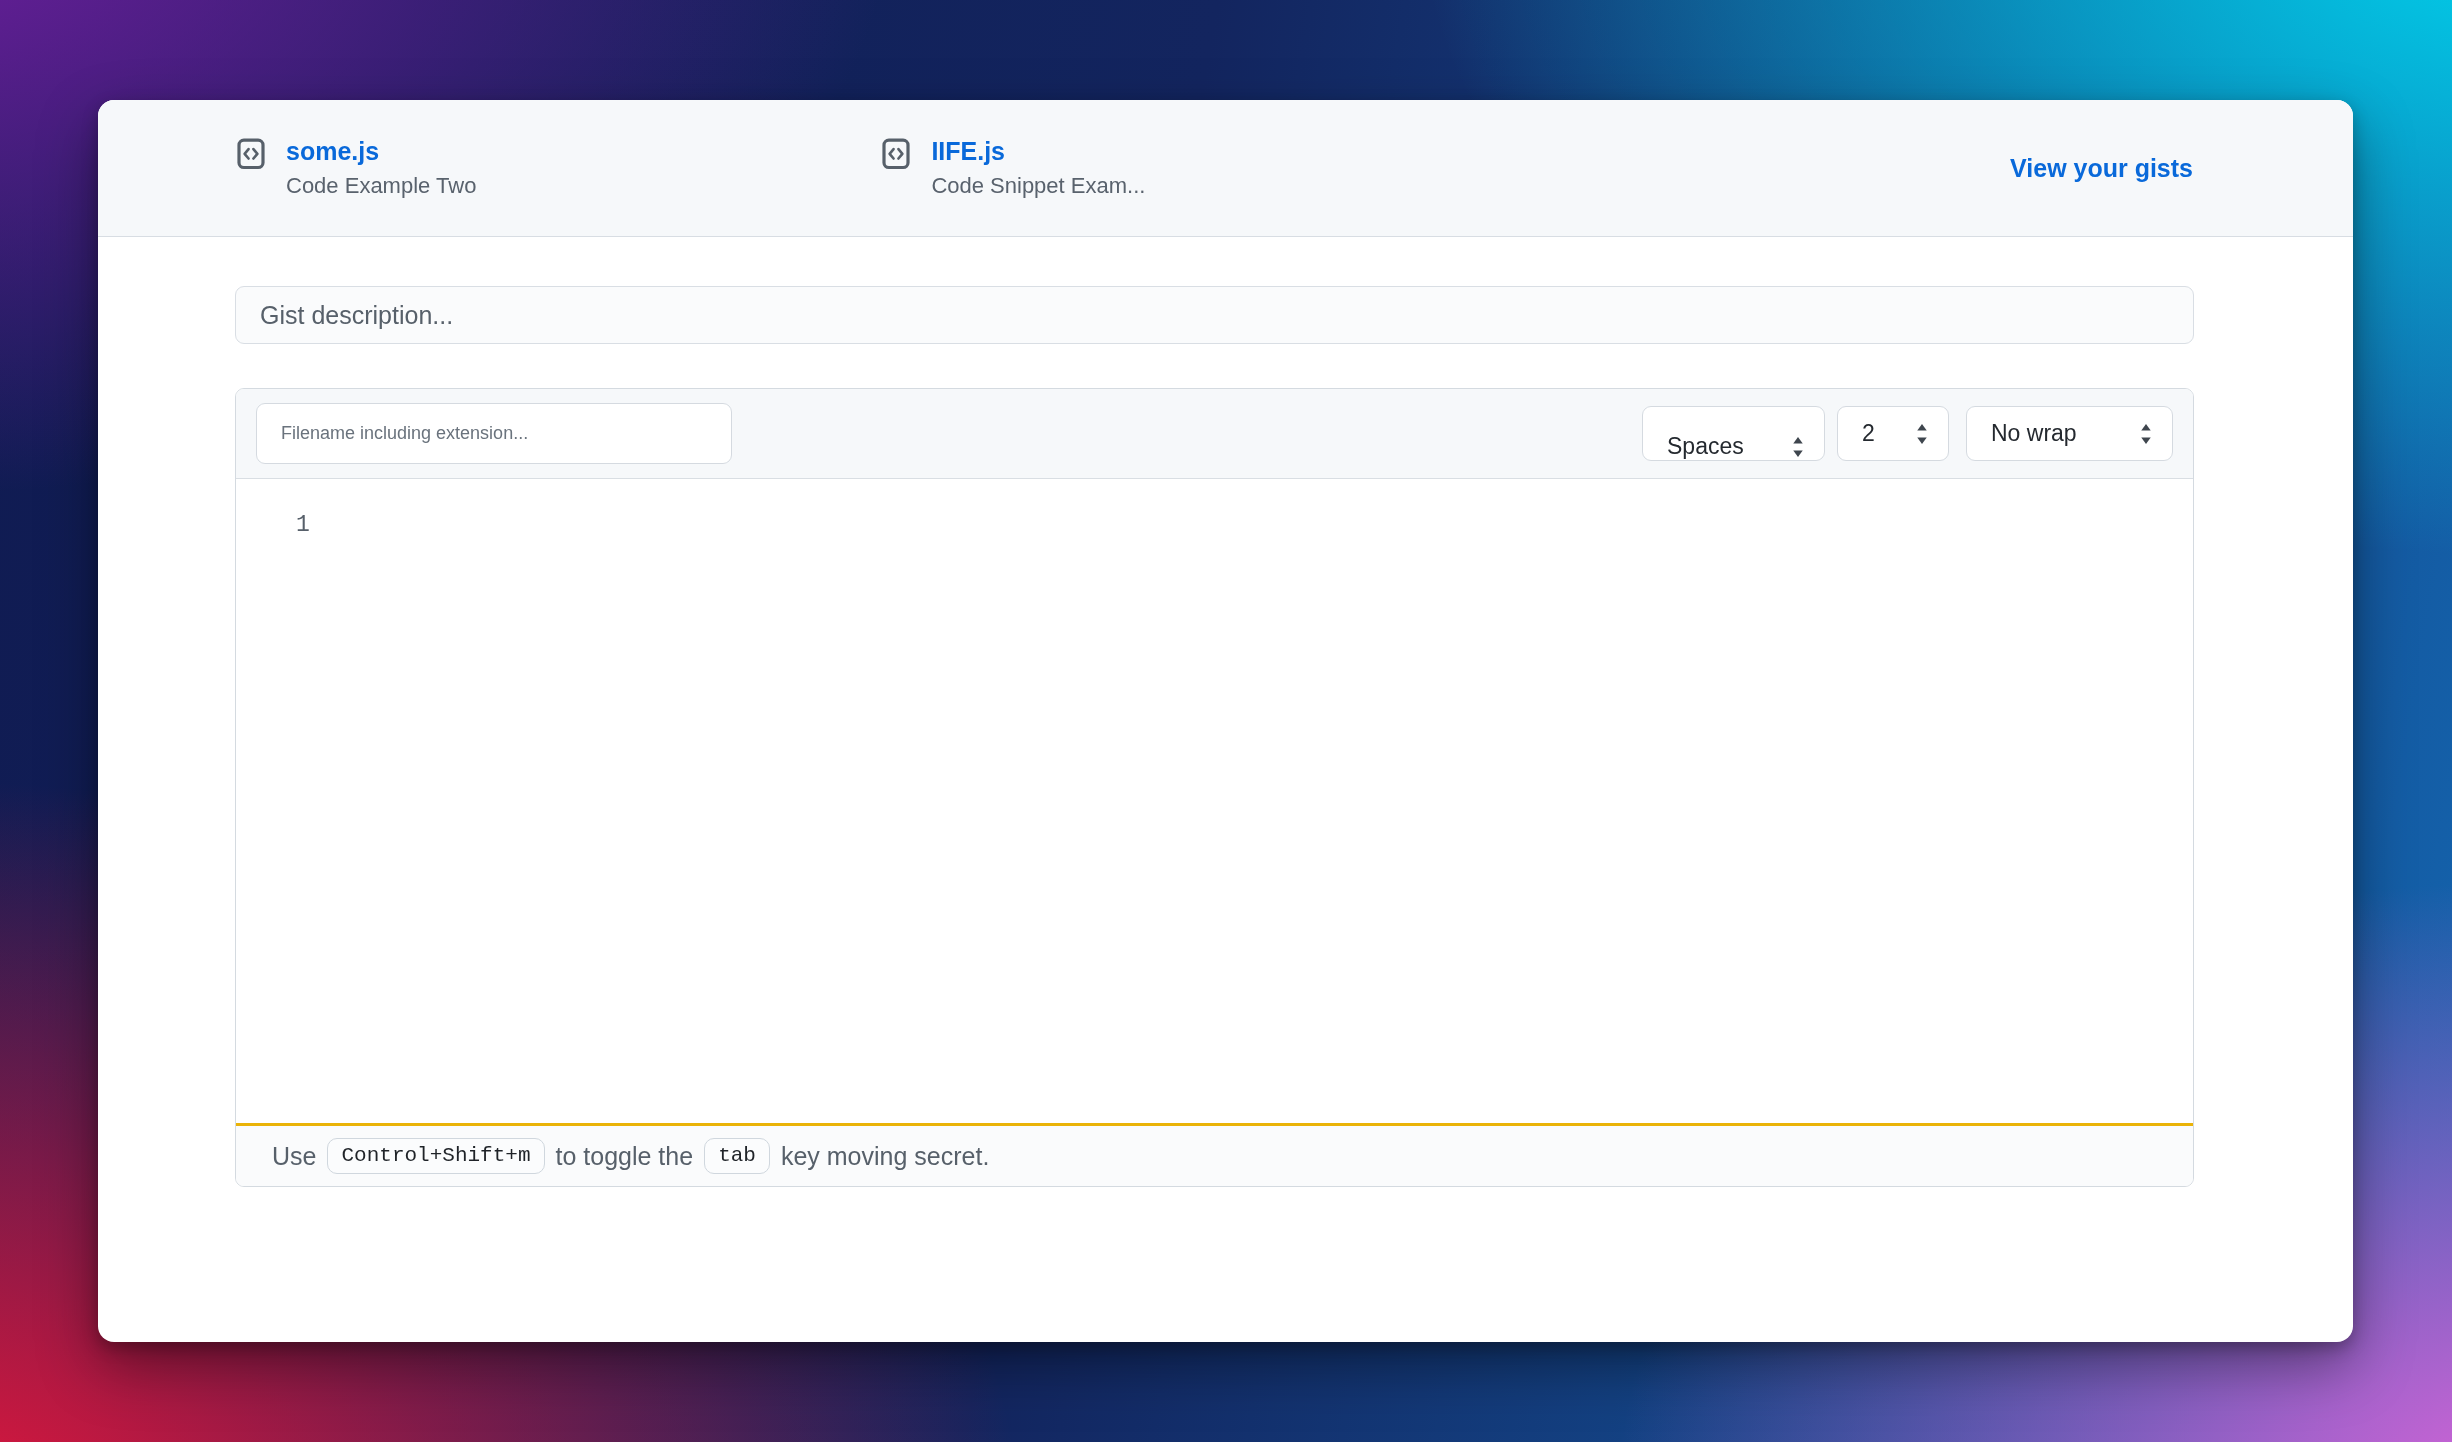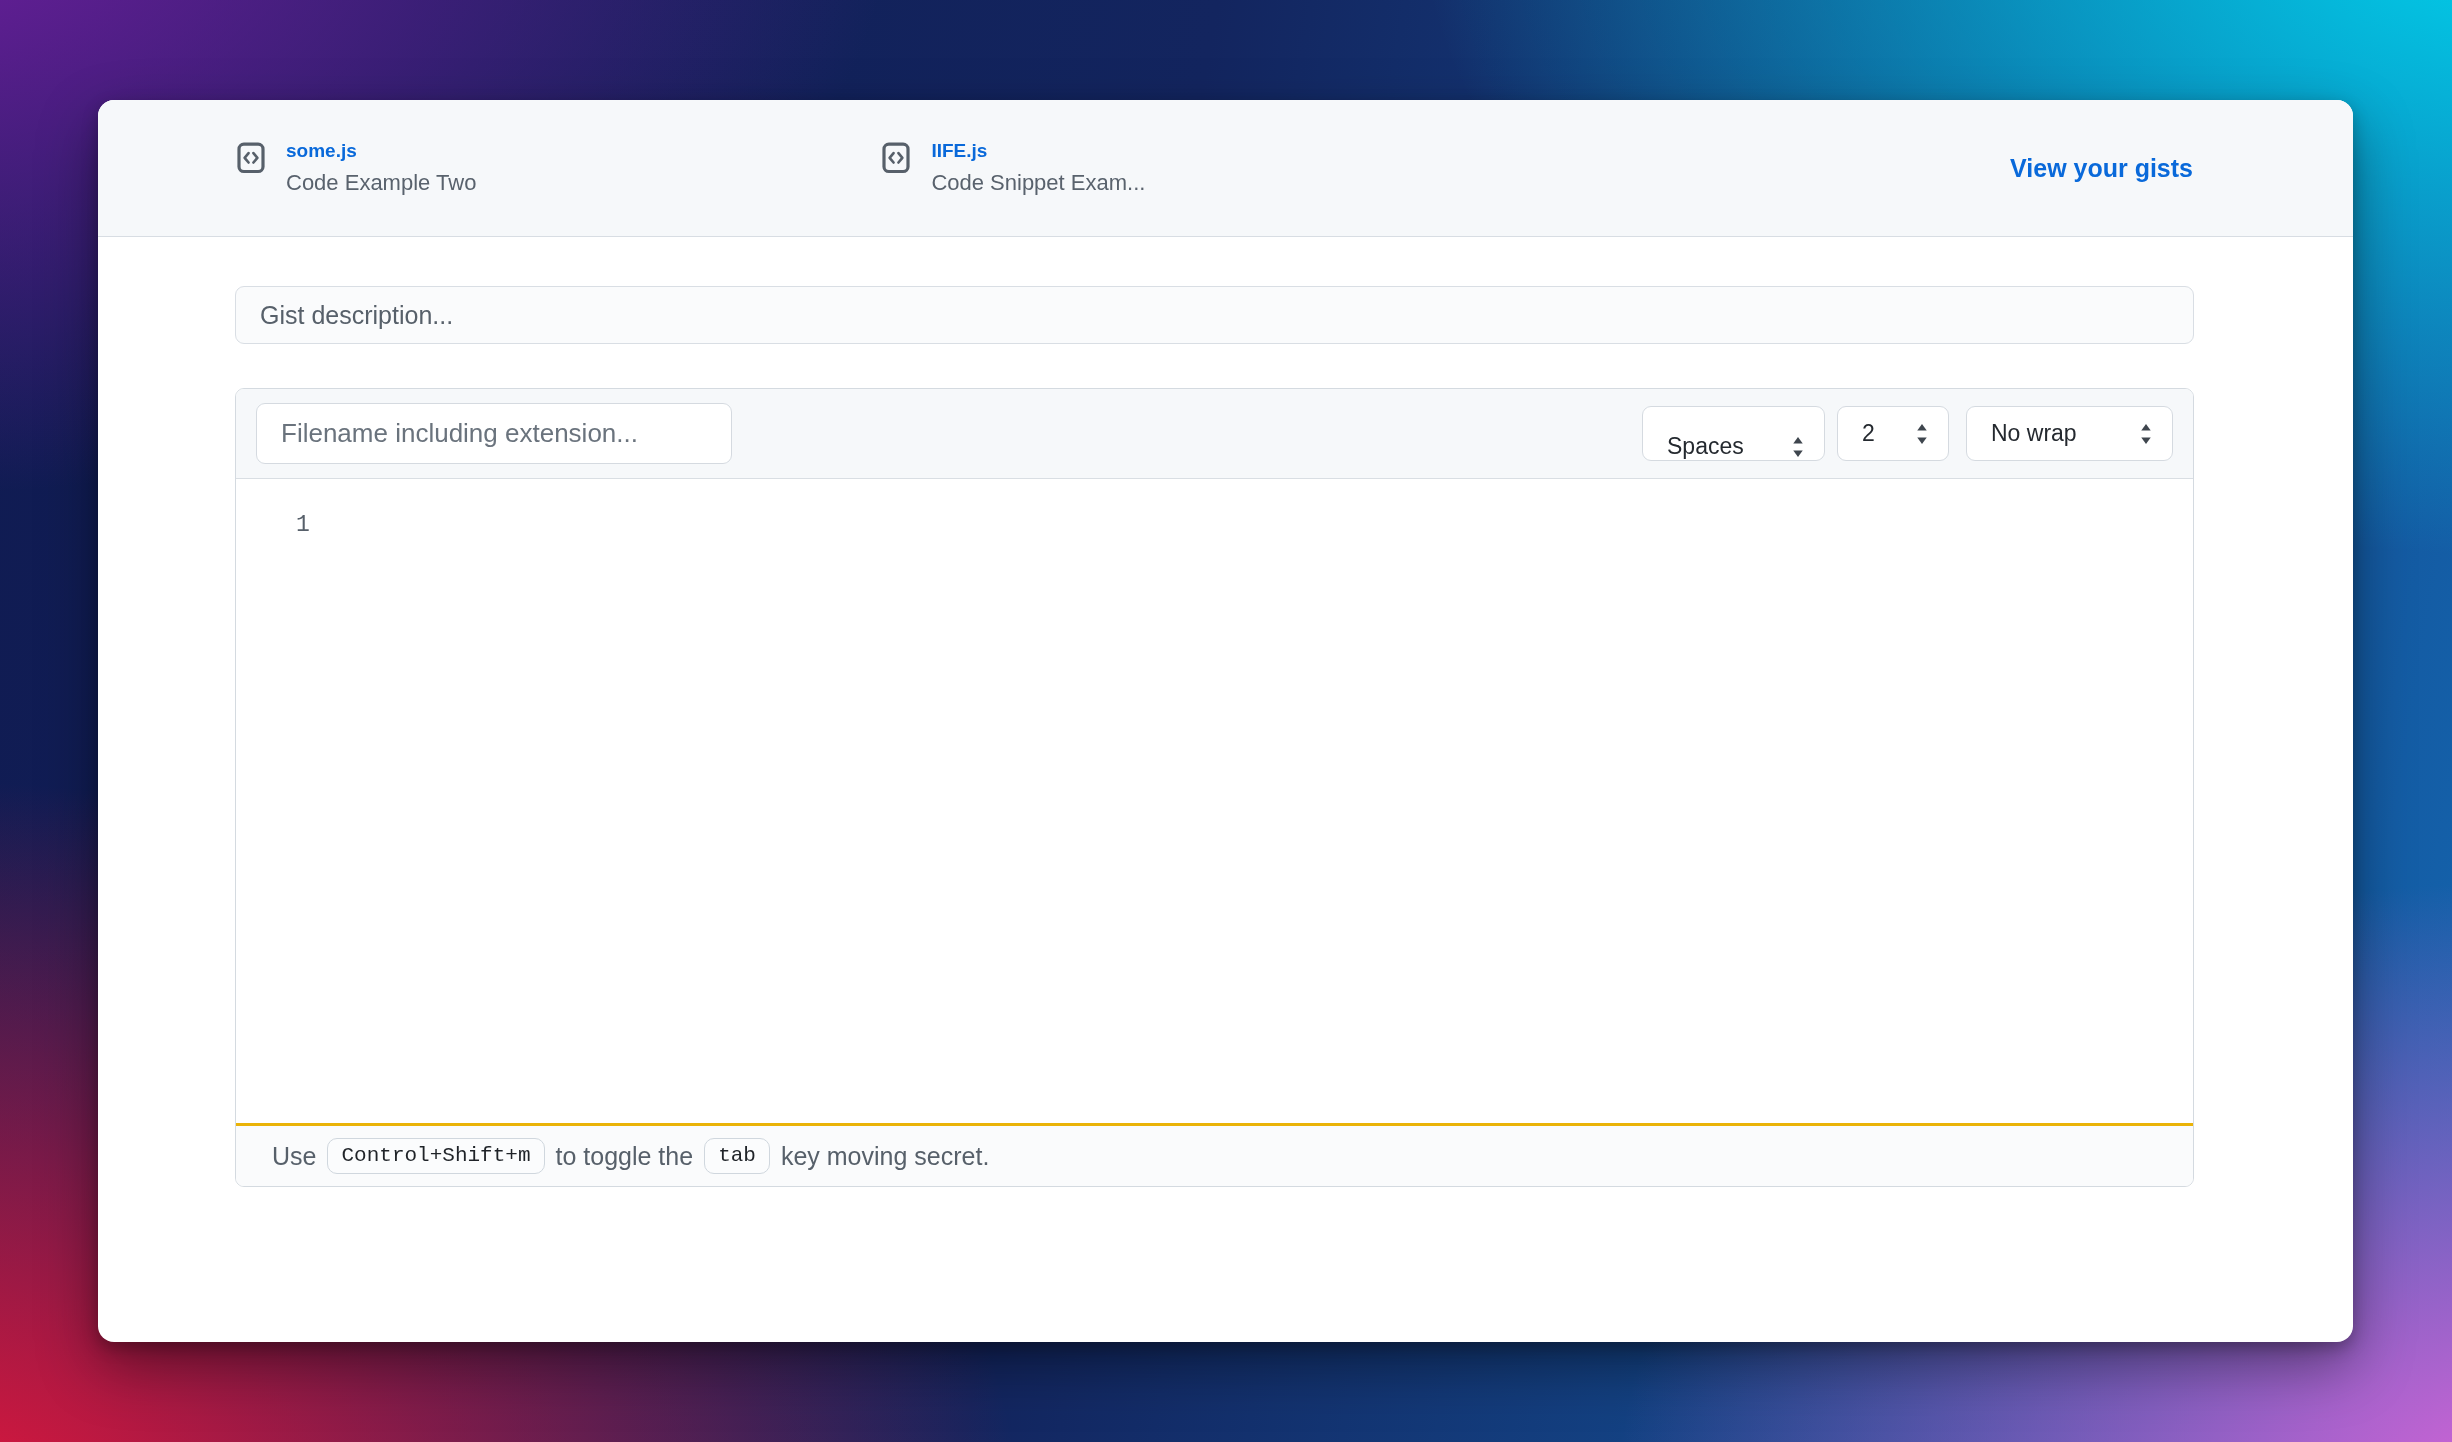--- a/index.html
+++ b/index.html
@@ -24,21 +24,21 @@
   .card-header {
     height: 137px; flex: 0 0 auto; background: #f6f8fa;
     border-bottom: 1px solid #d8dde3;
     display: flex; align-items: center;
     padding: 0 160px 0 138px;
   }
   .file-item { display: flex; align-items: flex-start; cursor: pointer; }
   .file-item + .file-item { margin-left: 405px; }
   .file-icon { width: 30px; height: 32px; margin: 2px 20px 0 0; flex: 0 0 auto; }
   .file-meta { display: flex; flex-direction: column; }
-  .file-name { font-size: 19px; font-weight: bold; color: #0969da; line-height: 1.2; }
+  .file-name { font-size: 25px; font-weight: bold; color: #0969da; line-height: 1.2; }
   .file-desc { font-size: 22px; color: #59626d; margin-top: 7px; line-height: 1.2; }
   .view-gists { margin-left: auto; font-size: 25px; font-weight: bold; color: #0969da; cursor: pointer; }
   
   .card-main { flex: 1; padding: 49px 159px 0 137px; display: flex; flex-direction: column; gap: 9px; }
   .gist-desc-input {
     width: 100%; height: 58px; background: #fafbfc;
     border: 1px solid #d9dee4; border-radius: 9px;
     font-family: "Liberation Sans", sans-serif;
     font-size: 25px; color: #24292f; padding: 0 24px; outline: none;
   }
@@ -49,21 +49,21 @@
   }
   .editor-toolbar {
     height: 90px; flex: 0 0 auto; background: #f6f8fa;
     border-bottom: 1px solid #d9dee3;
     display: flex; align-items: center; padding: 0 20px;
   }
   .filename-input {
     width: 476px; height: 61px; background: #ffffff;
     border: 1px solid #d5dae0; border-radius: 9px;
     font-family: "Liberation Sans", sans-serif;
-    font-size: 26px; color: #24292f; padding: 0 24px; outline: none;
+    font-size: 18px; color: #24292f; padding: 0 24px; outline: none;
   }
   .filename-input::placeholder { color: #6a737d; opacity: 1; }
   .toolbar-spacer { flex: 1; }
   .select-box {
     height: 55px; background: #ffffff; border: 1px solid #d5dae0; border-radius: 9px;
     display: flex; align-items: center; justify-content: space-between;
     font-size: 23px; color: #24292f; padding: 0 16px 0 24px; cursor: pointer;
   }
   .select-box .arrows { width: 20px; height: 26px; margin-left: 14px; flex: 0 0 auto; }
   .sel-indent-mode { width: 183px; margin-right: 12px; align-items: flex-end; }

